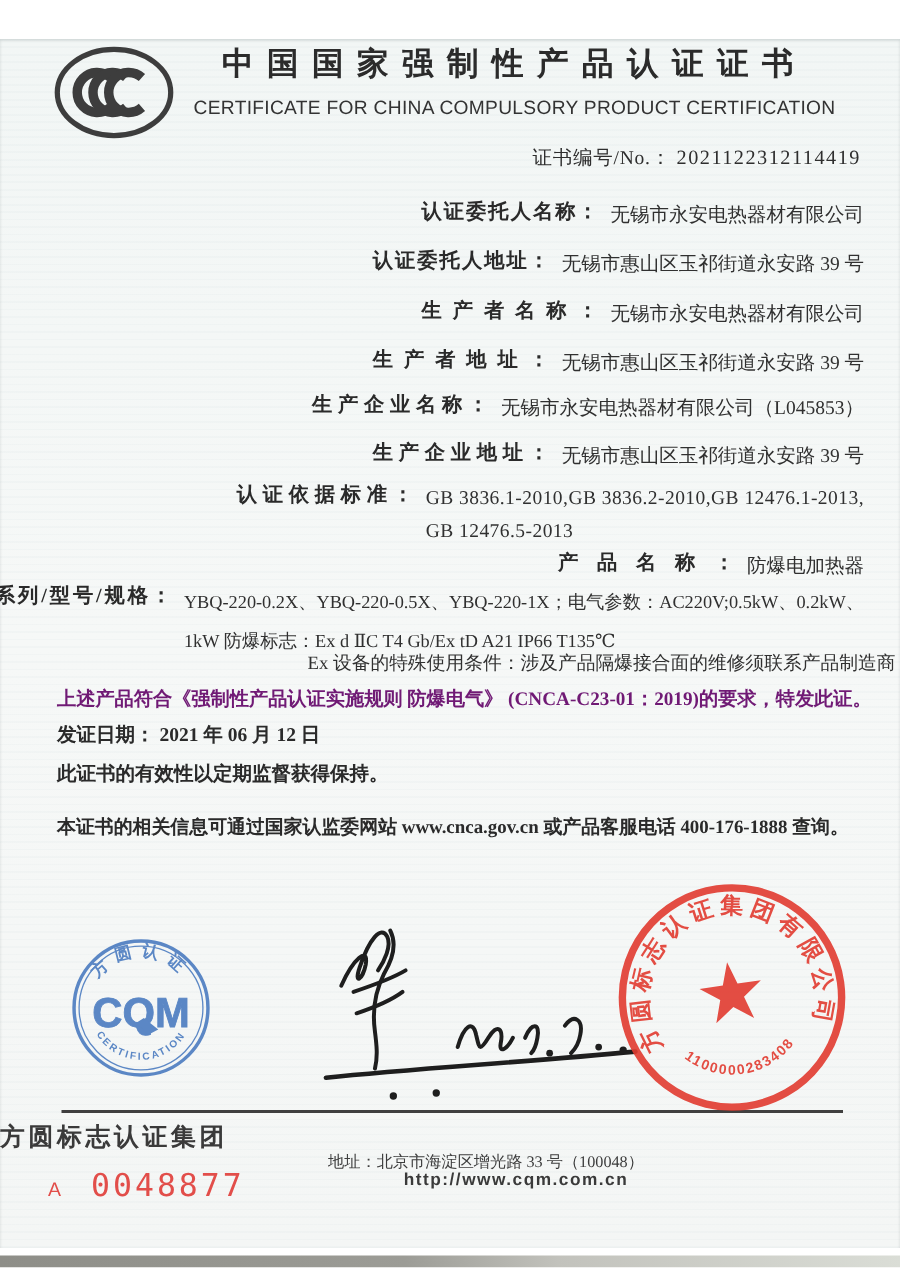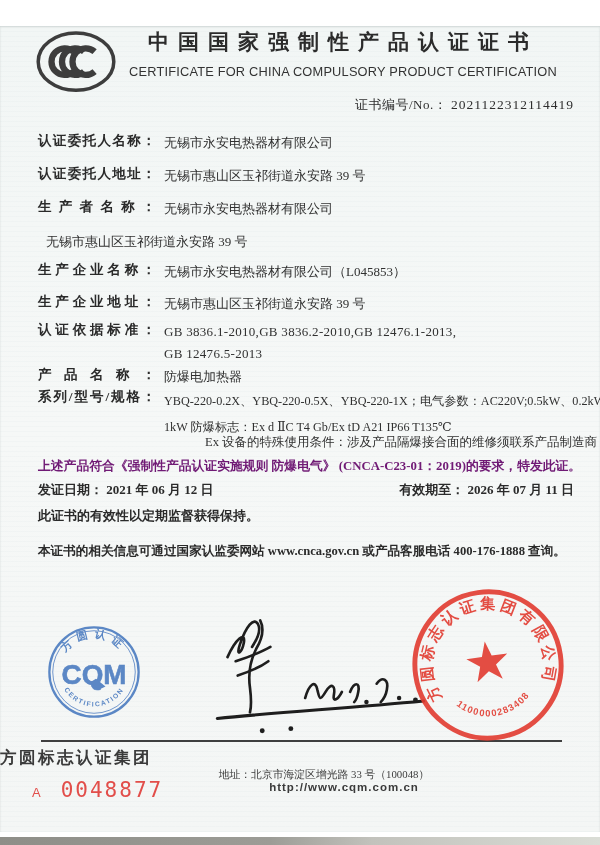--- a/index.html
+++ b/index.html
@@ -27,21 +27,21 @@
     font-size:21px;font-weight:bold;letter-spacing:9px;color:#2b2b2b;white-space:nowrap;
   }
   .title-en{
     font-family:"Liberation Sans","DejaVu Sans",sans-serif;
     font-size:12.8px;color:#333;margin-top:8px;letter-spacing:0.2px;white-space:nowrap;
   }
   .cert-no{
     position:absolute;top:96px;right:26px;font-size:13px;color:#2e2e2e;letter-spacing:0.5px;
   }
   .cert-no .num{font-size:13.5px;letter-spacing:1px;}
-  .frow{position:absolute;left:38px;right:24px;display:flex;align-items:flex-start;}
+  .frow{position:absolute;left:38px;right:24px;display:flex;align-items:flex-start;justify-content:flex-end;}
   .flabel{
     width:118px;flex:0 0 118px;font-weight:bold;font-size:13.5px;color:#2a2a2a;
     text-align:justify;text-align-last:justify;letter-spacing:0.5px;
   }
   .fvalue{margin-left:8px;font-size:13px;color:#303030;white-space:pre-line;line-height:22px;}
   .fvalue .vline{display:block;white-space:nowrap;}
   .models .vline{font-size:12.2px;line-height:26px;}
   .standards .vline{line-height:22px;letter-spacing:0.3px;}
   .special{position:absolute;left:205px;top:434px;font-size:12.5px;color:#303030;white-space:nowrap;}
   .compliance{position:absolute;left:38px;top:458px;font-size:12.8px;font-weight:bold;color:#701a75;white-space:nowrap;}
@@ -95,20 +95,21 @@
 </div>
 <div class="frow" style="top:165px">
   <span class="flabel">认证委托人地址：</span>
   <span class="fvalue">无锡市惠山区玉祁街道永安路 39 号</span>
 </div>
 <div class="frow" style="top:198px">
   <span class="flabel">生产者名称：</span>
   <span class="fvalue">无锡市永安电热器材有限公司</span>
 </div>
 <div class="frow" style="top:231px">
+  <span class="flabel">生产者地址：</span>
   <span class="fvalue">无锡市惠山区玉祁街道永安路 39 号</span>
 </div>
 <div class="frow" style="top:261px">
   <span class="flabel">生产企业名称：</span>
   <span class="fvalue">无锡市永安电热器材有限公司（L045853）</span>
 </div>
 <div class="frow" style="top:293px">
   <span class="flabel">生产企业地址：</span>
   <span class="fvalue">无锡市惠山区玉祁街道永安路 39 号</span>
 </div>
@@ -125,24 +126,20 @@
   <span class="fvalue models"><span class="vline">YBQ-220-0.2X、YBQ-220-0.5X、YBQ-220-1X；电气参数：AC220V;0.5kW、0.2kW、</span><span class="vline">1kW 防爆标志：Ex d ⅡC T4 Gb/Ex tD A21 IP66 T135℃</span></span>
 </div>
 
 <div class="special">Ex 设备的特殊使用条件：涉及产品隔爆接合面的维修须联系产品制造商</div>
 <div class="compliance">上述产品符合《强制性产品认证实施规则 防爆电气》 (CNCA-C23-01：2019)的要求，特发此证。</div>
 
 <div class="dates">
   <span>
     <span>发证日期：</span>
     <span>2021 年 06 月 12 日</span>
-  </span>
-  <span>
-    <span>有效期至：</span>
-    <span>2026 年 07 月 11 日</span>
   </span>
 </div>
 
 <div class="maintain">此证书的有效性以定期监督获得保持。</div>
 <div class="info">本证书的相关信息可通过国家认监委网站 www.cnca.gov.cn 或产品客服电话 400-176-1888 查询。</div>
 
 <svg class="cqm-logo" viewBox="0 0 100 100">
   <defs>
     <path id="cqmTop" d="M 14.6 43.75 A 36 36 0 0 1 85.4 43.75"></path>
     <path id="cqmBottom" d="M 16.2 62.3 A 36 36 0 0 0 83.8 62.3"></path>

